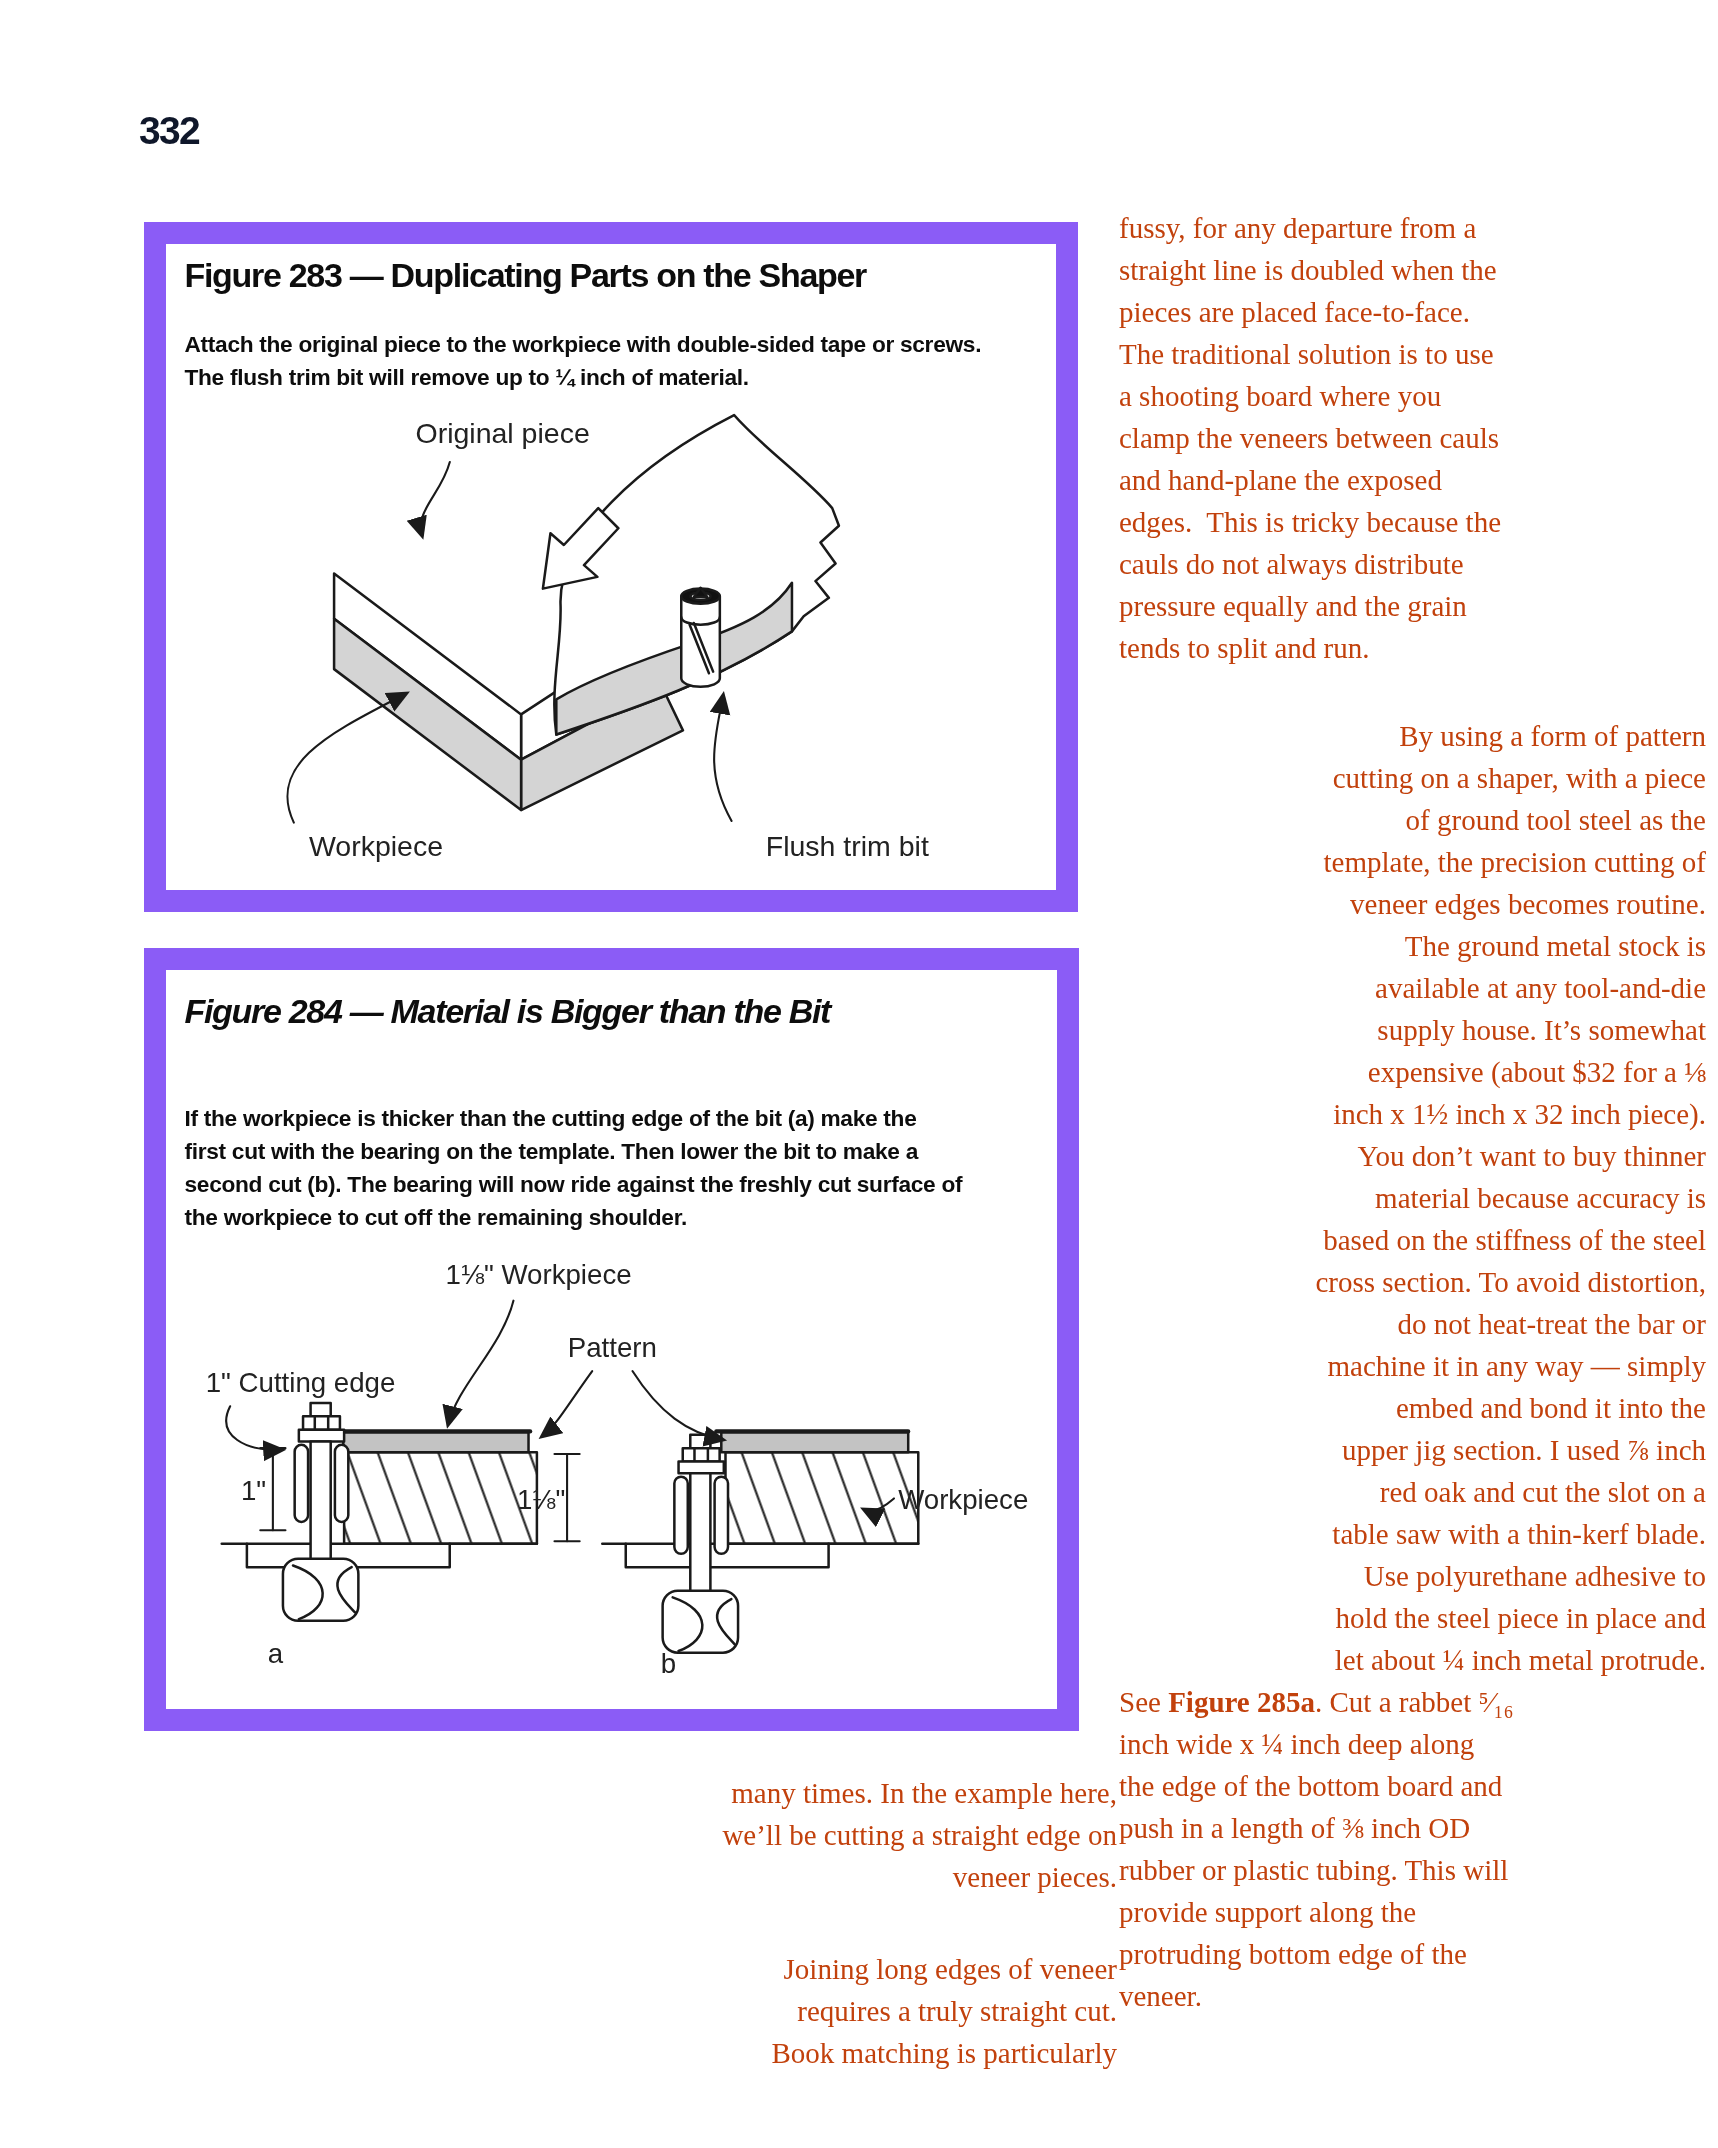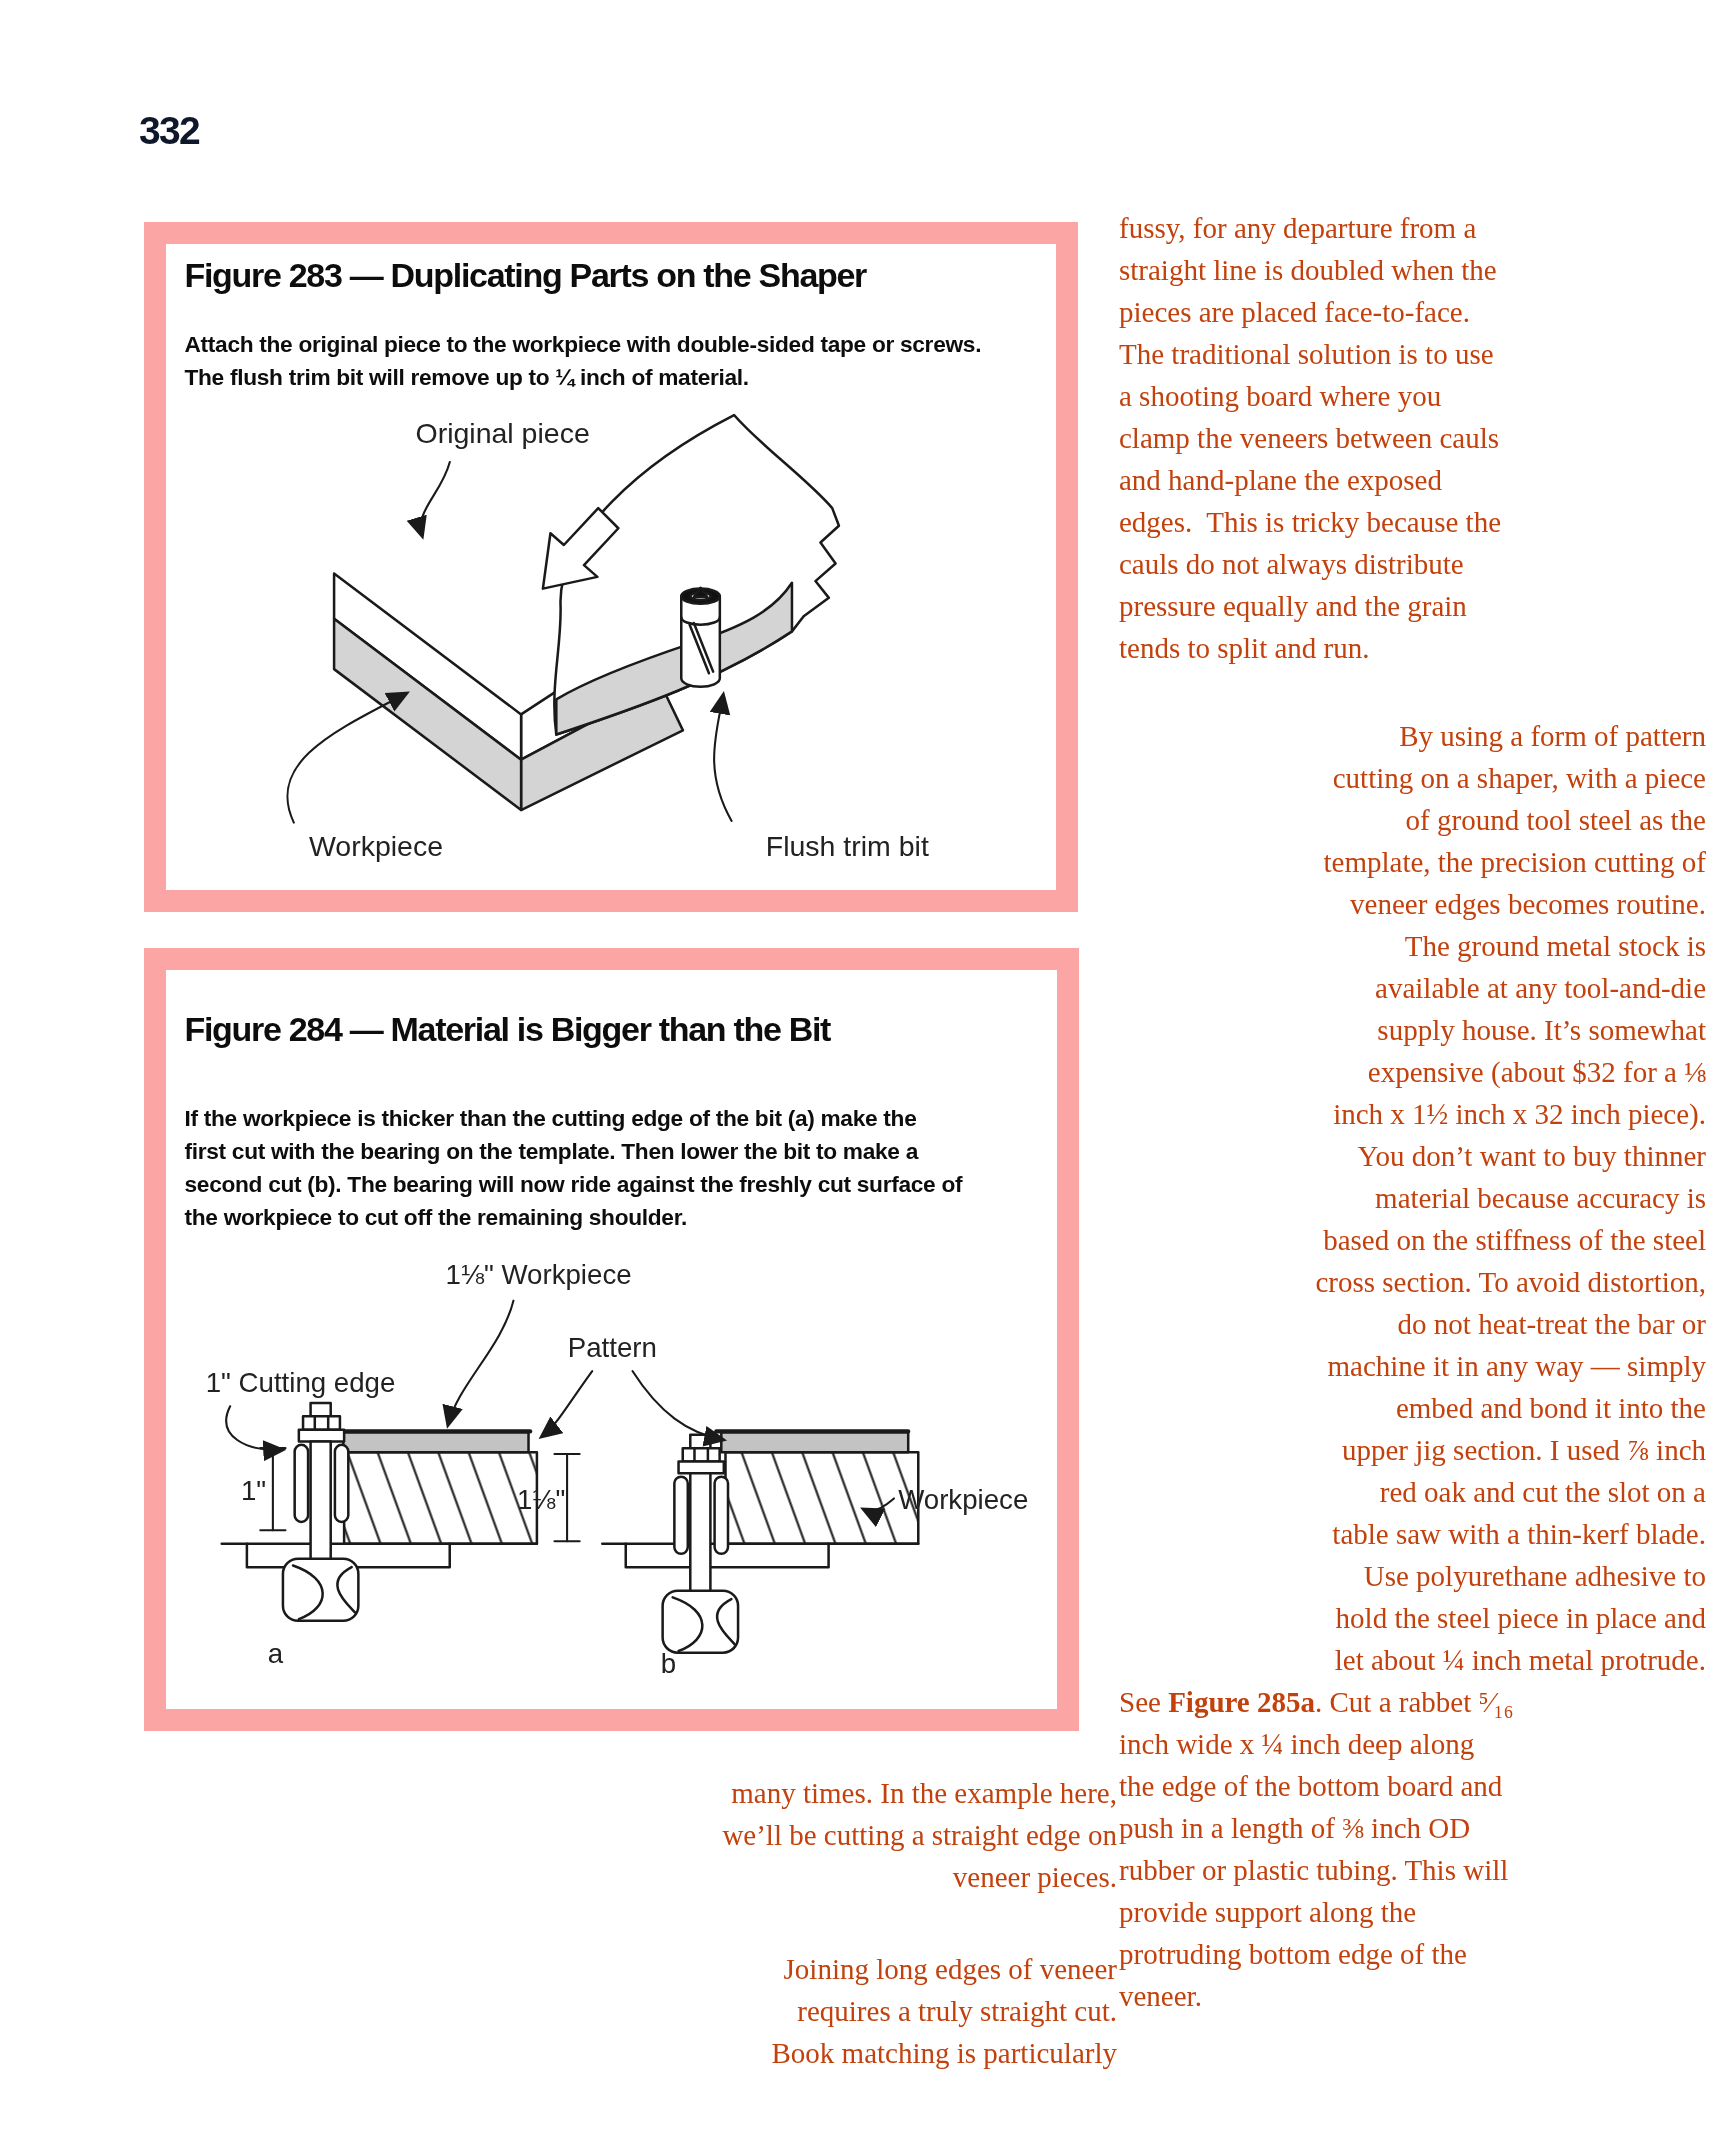--- a/index.html
+++ b/index.html
@@ -6,27 +6,27 @@
   #page {
     position:relative; width:1718px; height:2148px; background:#ffffff;
     overflow:hidden; font-family:"Liberation Sans","DejaVu Sans",sans-serif; color:#111;
   }
   
   .header { position:absolute; left:139px; top:109px; display:flex; align-items:baseline; gap:54px; }
   .pagenum { font-size:39px; font-weight:700; color:#0f172a; letter-spacing:-1.7px; }
   .booktitle { font-size:28.5px; font-weight:700; font-variant:small-caps; letter-spacing:-0.4px; color:#0d0d0d; }
 
   
-  .figbox { position:absolute; background:#fca5a5; }
+  .figbox { position:absolute; background:#8b5cf6; }
   #figbox-283 { left:144px; top:222px;  width:934px; height:690px; }
   #figbox-284 { left:144px; top:948px; width:935px; height:783px; }
   .inner { position:absolute; left:22px; top:22px; right:22px; bottom:22px; background:#ffffff; }
   .figtitle { position:absolute; left:18.5px; font-size:34px; font-weight:700; letter-spacing:-1.3px; white-space:pre; color:#0d0d0d; }
   #figbox-283 .figtitle { top:11.7px; }
-  #figbox-284 .figtitle { top:40px; }
+  #figbox-284 .figtitle { top:22px;font-style:italic; }
   .figcap { position:absolute; left:18.5px; font-size:22.7px; font-weight:700; letter-spacing:-0.3px; line-height:33px; white-space:pre; color:#0d0d0d; }
   #figbox-283 .figcap { top:84px; }
   #figbox-284 .figcap { top:104px;margin-top:28px; }
   .diagram { position:absolute; }
   #fig283-svg { left:1.7px; top:166px; }
   #fig284-svg { left:0px;  top:277px; }
   .dlabel { font-family:"Liberation Sans","DejaVu Sans",sans-serif; font-size:33px; fill:#222; }
   .dlabel-small { font-family:"Liberation Sans","DejaVu Sans",sans-serif; font-size:34px; fill:#222; }
 
   

